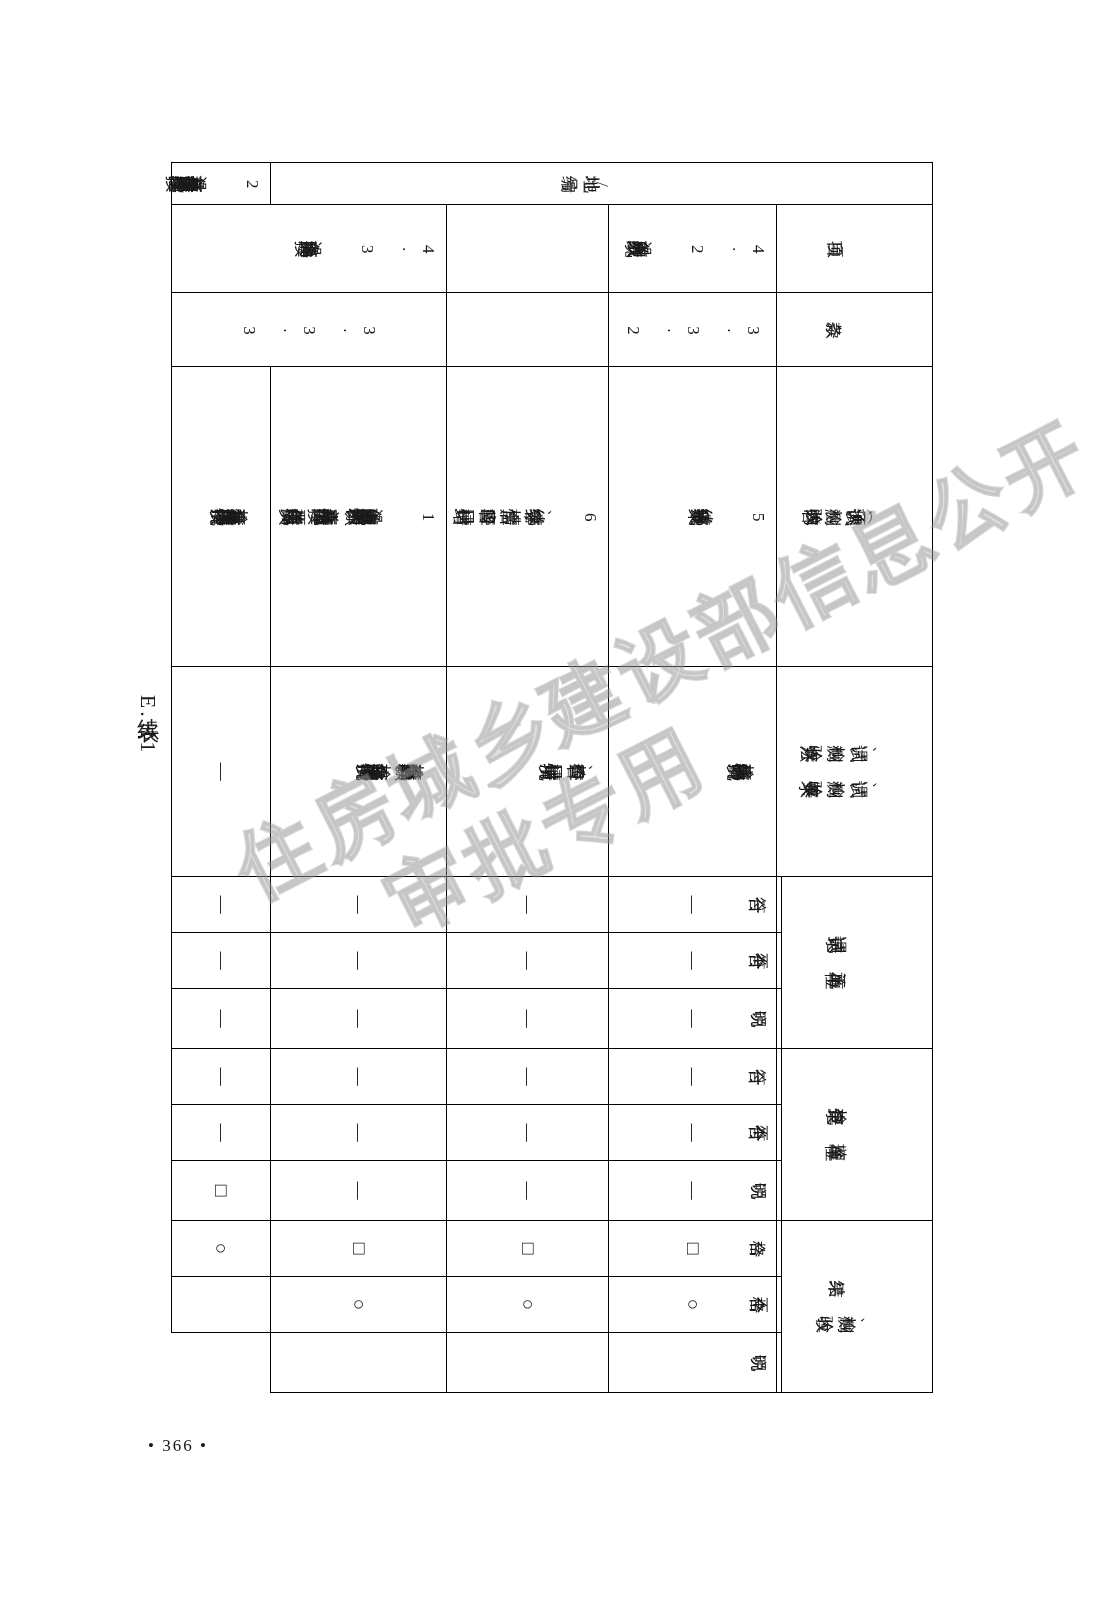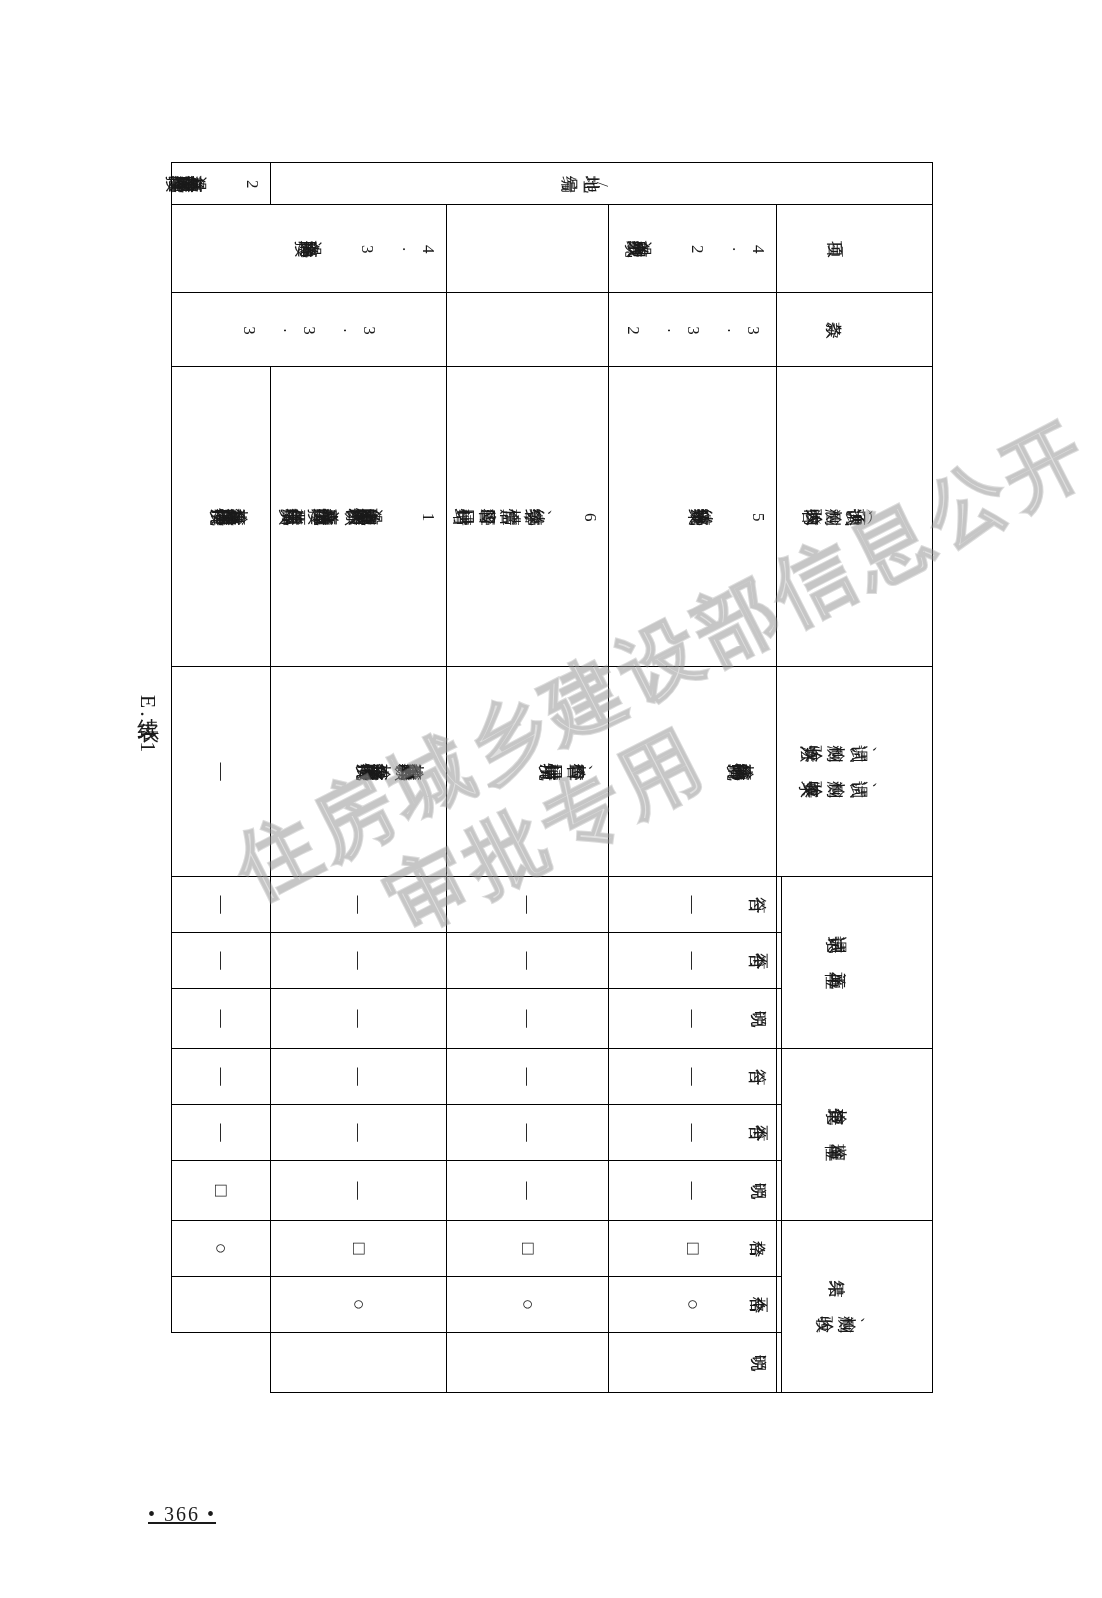--- a/index.html
+++ b/index.html
@@ -56,25 +56,24 @@
     text-orientation: mixed;
     display: inline-block;
     transform: rotate(90deg);
     margin: 6px 0;
   }
 
   
   #footer {
     position: absolute;
     left: 148px;
-    top: 1503px;
-    font-size: 20px;
+    top: 1436px;
+    font-size: 17px;
     letter-spacing: 2px;
     z-index: 3;
-    text-decoration: underline;
   }
 
   
   
   #table-wrap {
     position: absolute;
     left: 171px;
     top: 162px;
     width: 762px;   
     height: 1200px; 

